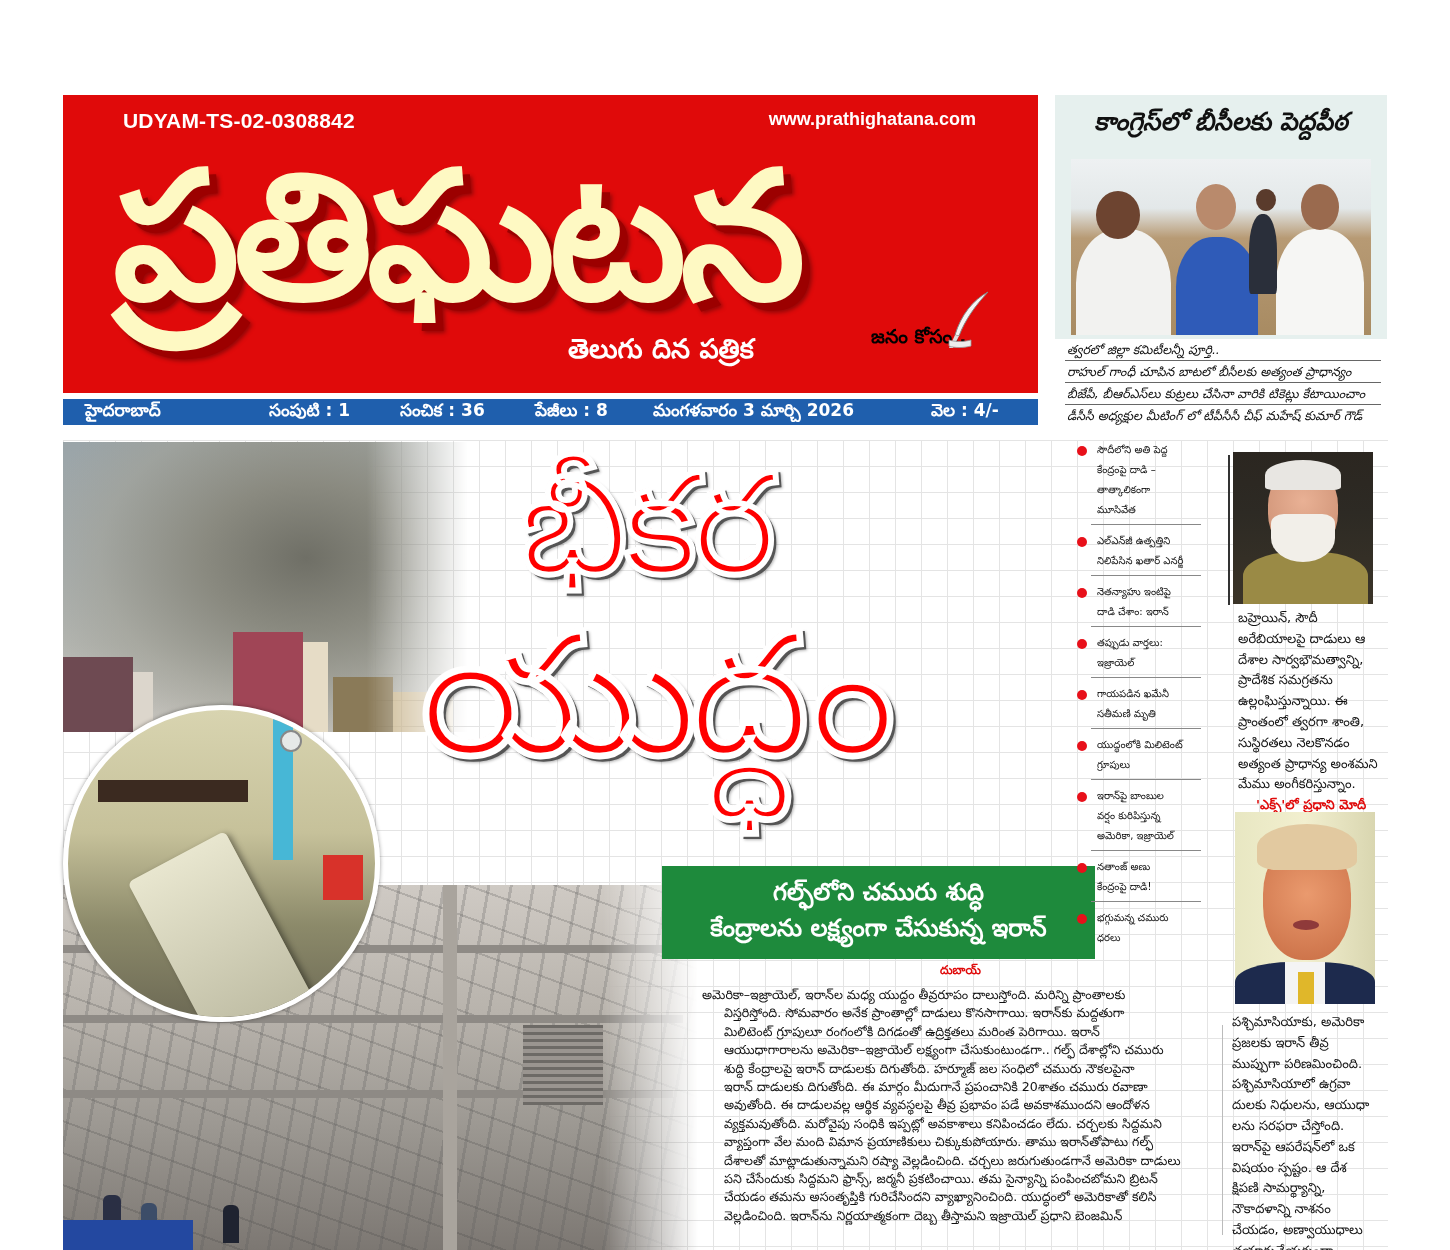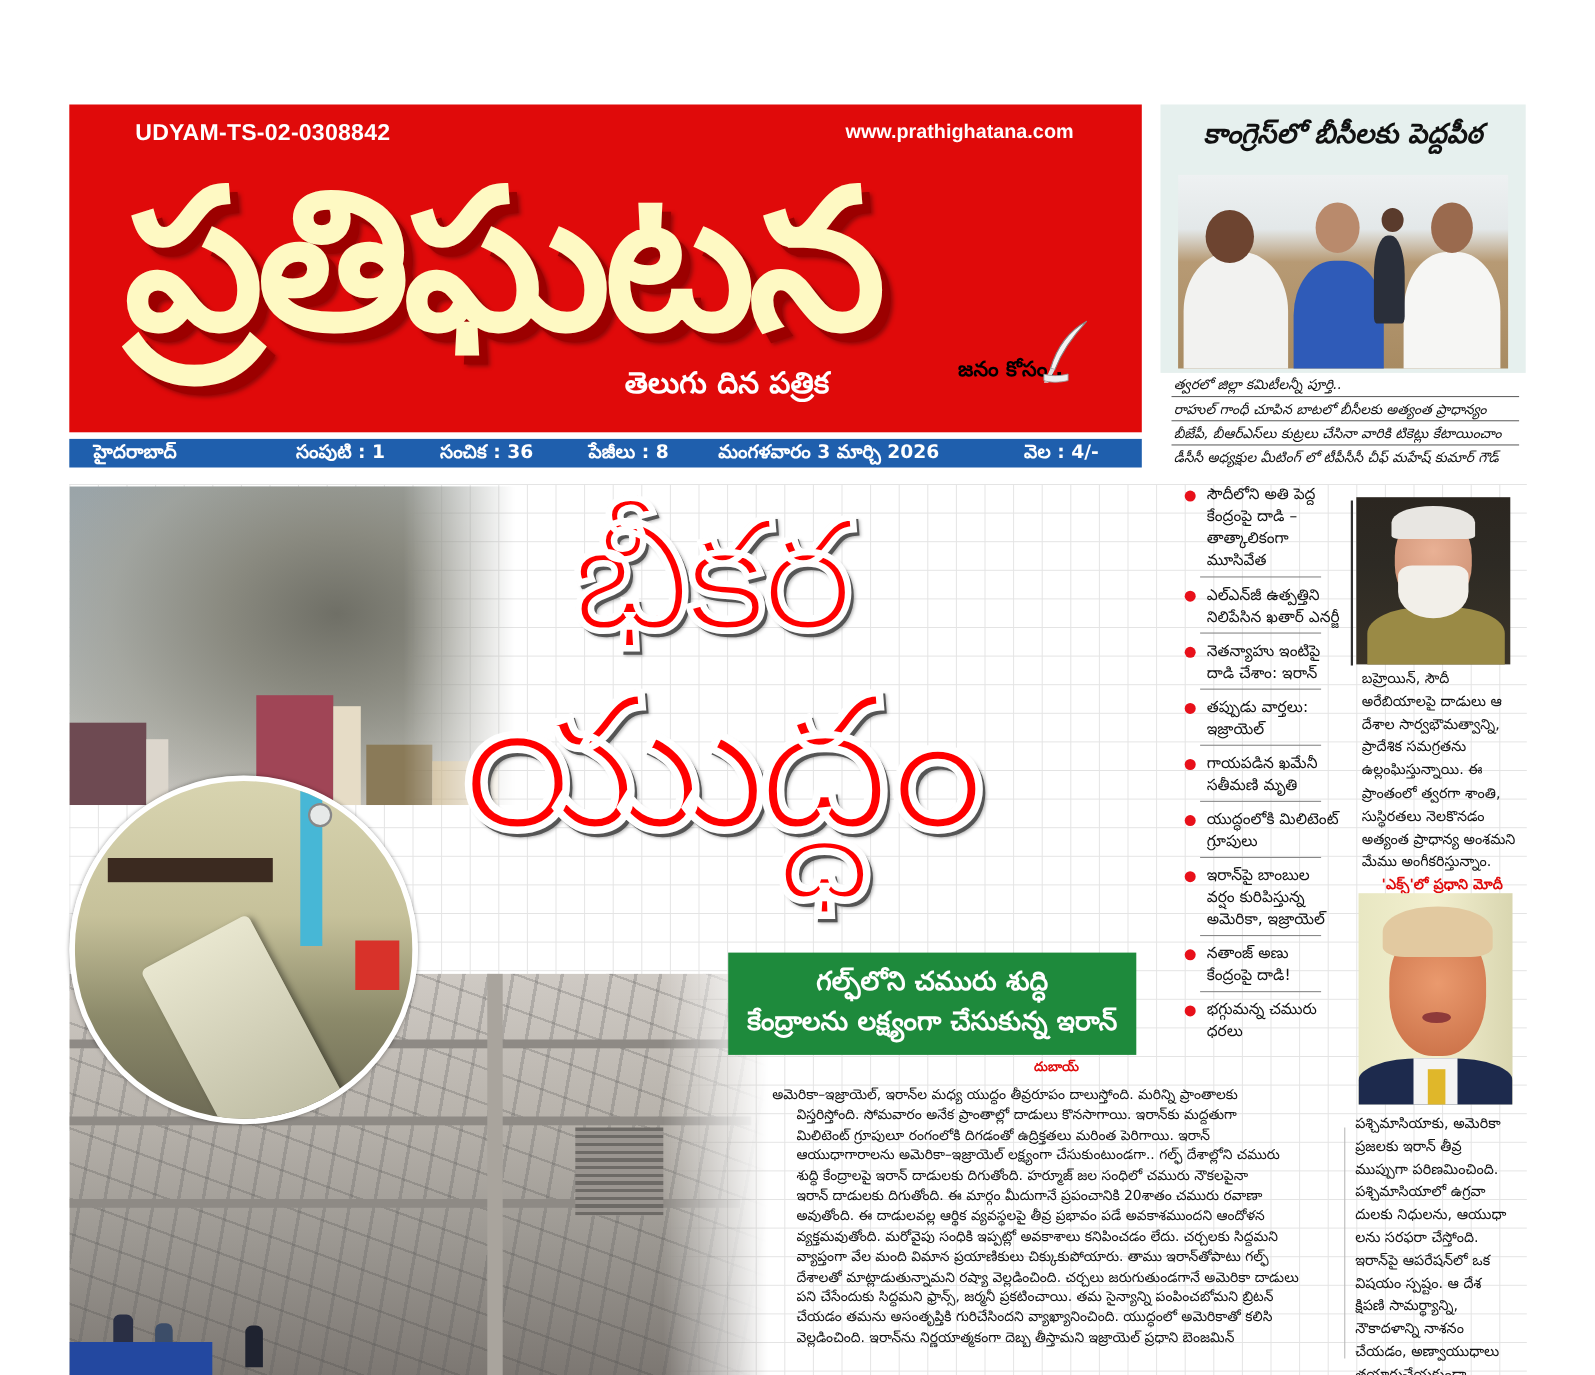--- a/index.html
+++ b/index.html
@@ -135,40 +135,40 @@
     font-family: "DejaVu Sans", sans-serif;
     -webkit-text-stroke: 1.5px #ffffff;
     text-shadow: 3px 3px 0 #555, 4px 4px 3px rgba(0,0,0,0.3);
     white-space: nowrap; line-height: 1;
   }
   .headline.l1 { left: 520px; top: 455px; font-size: 140px; letter-spacing: -4px; }
   .headline.l2 { left: 420px; top: 610px; font-size: 170px; letter-spacing: -8px; }
 
   
   .subhead {
-    position: absolute; left: 662px; top: 866px; width: 371px; height: 93px;
+    position: absolute; left: 662px; top: 866px; width: 433px; height: 93px;
     background: #1e8a3c; color: #fff; text-align: center;
     font-size: 24px; font-weight: bold; line-height: 36px; padding-top: 8px;
   }
   .placeline {
     position: absolute; left: 940px; top: 963px; color: #e00a0a; font-size: 12px; font-weight: bold;
   }
 
   
   .bodytext {
     position: absolute; left: 702px; top: 986px; width: 497px;
     font-size: 12.6px; line-height: 18.4px; color: #111;
     text-align: justify;
   }
   .bodytext div { white-space: nowrap; overflow: hidden; }
 
   
   .bullets-col { position: absolute; left: 1075px; top: 440px; width: 150px; }
   .bullet {
-    position: relative; padding-left: 22px; font-size: 14px; line-height: 20px; color: #111;
+    position: relative; padding-left: 22px; font-size: 10px; line-height: 20px; color: #111;
     padding-bottom: 5px; margin-bottom: 6px;
   }
   .bullet::after {
     content: ""; position: absolute; left: 16px; bottom: 0; width: 110px; height: 1px; background: #888;
   }
   .bullet:last-child::after { display: none; }
   .bullet .dot {
     position: absolute; left: 2px; top: 6px; width: 10px; height: 10px; border-radius: 50%; background: #e8101a;
   }
   .bullet div { white-space: nowrap; }

